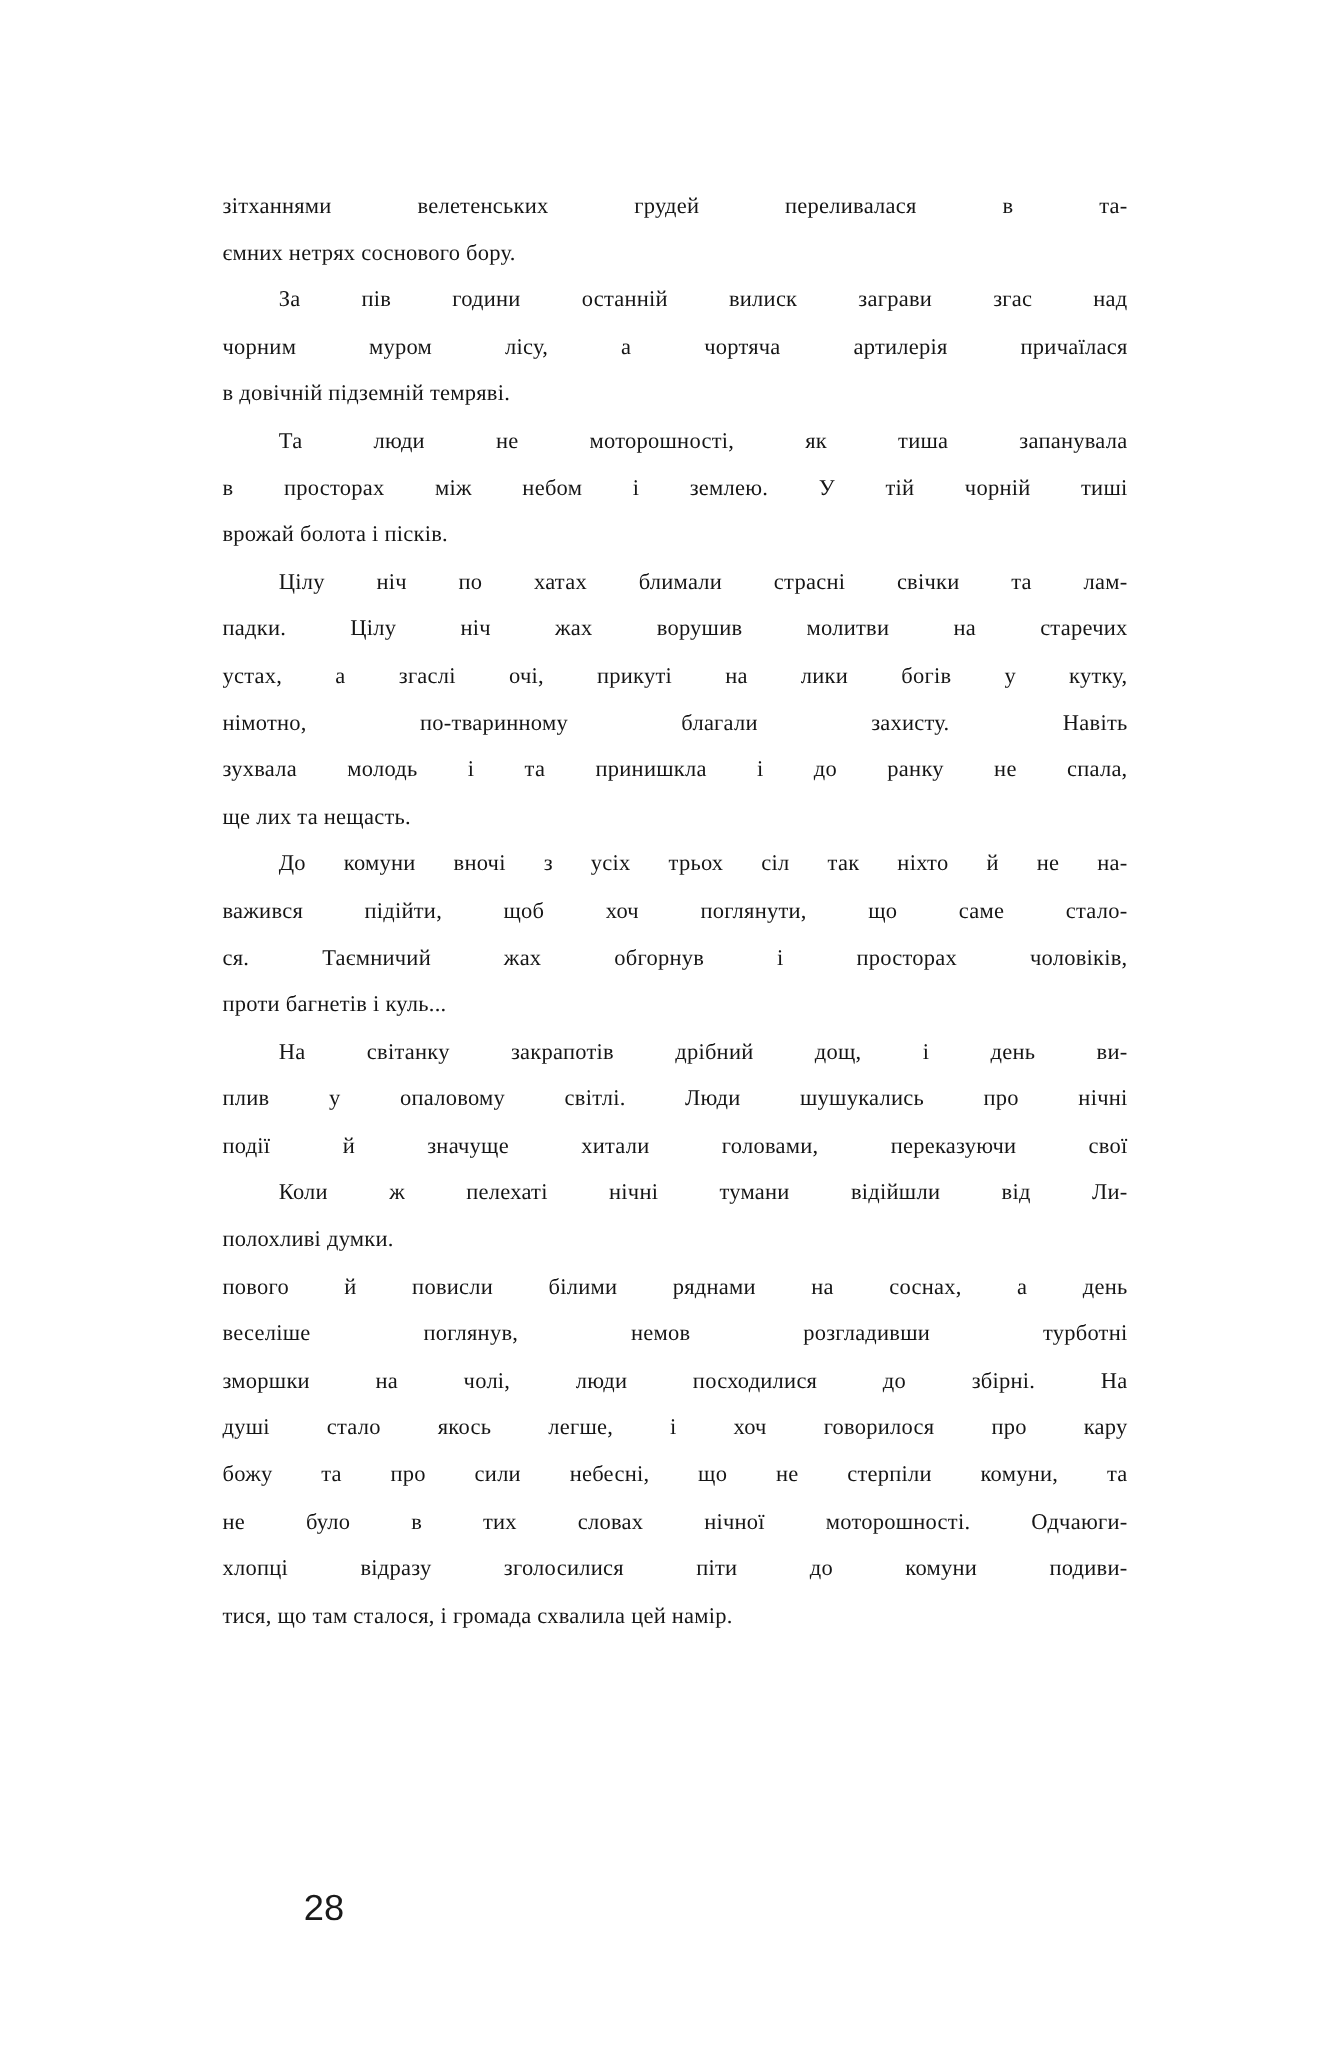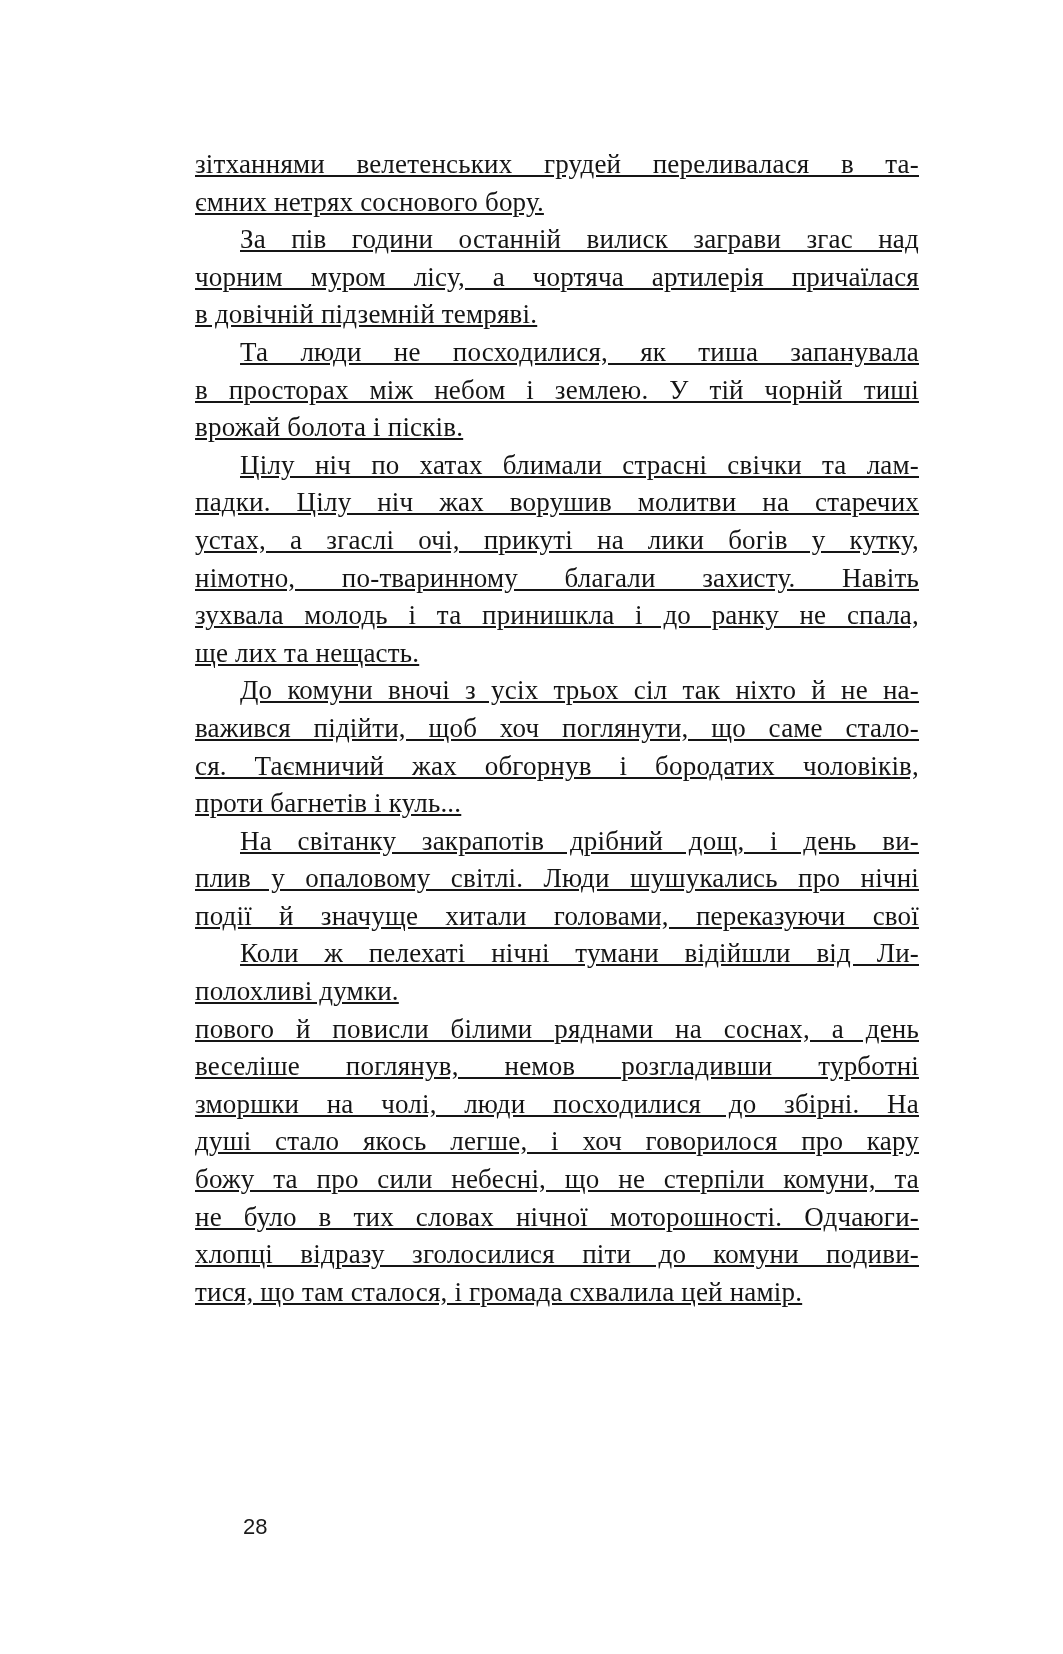--- a/index.html
+++ b/index.html
@@ -11,73 +11,72 @@
     position: relative;
     width: 1063px;
     height: 1654px;
     background: #ffffff;
     overflow: hidden;
     font-family: "Liberation Serif", "DejaVu Serif", serif;
     color: #151515;
   }
   .text-block {
     position: absolute;
-    left: 195px;
+    left: 178px;
     top: 146px;
     width: 724px;
-    font-size: 27px;
+    font-size: 18px;
     line-height: 37.6px;
     letter-spacing: 0.2px;
-    text-decoration: underline;
   }
   .line {
     text-align: justify;
     text-align-last: justify;
     height: 37.6px;
     overflow: visible;
   }
   .line.para-end {
     text-align: center;
     text-align-last: left;
   }
   .line.indent {
     text-indent: 45px;
   }
   .folio {
     position: absolute;
     left: 243px;
     top: 1510px;
     font-family: "Liberation Sans", "DejaVu Sans", sans-serif;
-    font-size: 22px;
+    font-size: 29px;
     line-height: 34px;
     color: #1a1a1a;
   }
 </style>
 </head>
 <body>
 
 <div class="page">
   <div class="text-block">
       <div class="line">зітханнями велетенських грудей переливалася в та-</div>
       <div class="line para-end">ємних нетрях соснового бору.</div>
       <div class="line indent">За пів години останній вилиск заграви згас над</div>
       <div class="line">чорним муром лісу, а чортяча артилерія причаїлася</div>
       <div class="line para-end">в довічній підземній темряві.</div>
-      <div class="line indent">Та люди не посходилися, як тиша запанувала</div>
+      <div class="line indent">Та люди не моторошності, як тиша запанувала</div>
       <div class="line">в просторах між небом і землею. У тій чорній тиші</div>
       <div class="line para-end">врожай болота і пісків.</div>
       <div class="line indent">Цілу ніч по хатах блимали страсні свічки та лам-</div>
       <div class="line">падки. Цілу ніч жах ворушив молитви на старечих</div>
       <div class="line">устах, а згаслі очі, прикуті на лики богів у кутку,</div>
       <div class="line">німотно, по-тваринному благали захисту. Навіть</div>
       <div class="line">зухвала молодь і та принишкла і до ранку не спала,</div>
       <div class="line para-end">ще лих та нещасть.</div>
       <div class="line indent">До комуни вночі з усіх трьох сіл так ніхто й не на-</div>
       <div class="line">важився підійти, щоб хоч поглянути, що саме стало-</div>
-      <div class="line">ся. Таємничий жах обгорнув і бородатих чоловіків,</div>
+      <div class="line">ся. Таємничий жах обгорнув і просторах чоловіків,</div>
       <div class="line para-end">проти багнетів і куль...</div>
       <div class="line indent">На світанку закрапотів дрібний дощ, і день ви-</div>
       <div class="line">плив у опаловому світлі. Люди шушукались про нічні</div>
       <div class="line">події й значуще хитали головами, переказуючи свої</div>
       <div class="line indent">Коли ж пелехаті нічні тумани відійшли від Ли-</div>
       <div class="line para-end">полохливі думки.</div>
       <div class="line">пового й повисли білими ряднами на соснах, а день</div>
       <div class="line">веселіше поглянув, немов розгладивши турботні</div>
       <div class="line">зморшки на чолі, люди посходилися до збірні. На</div>
       <div class="line">душі стало якось легше, і хоч говорилося про кару</div>

